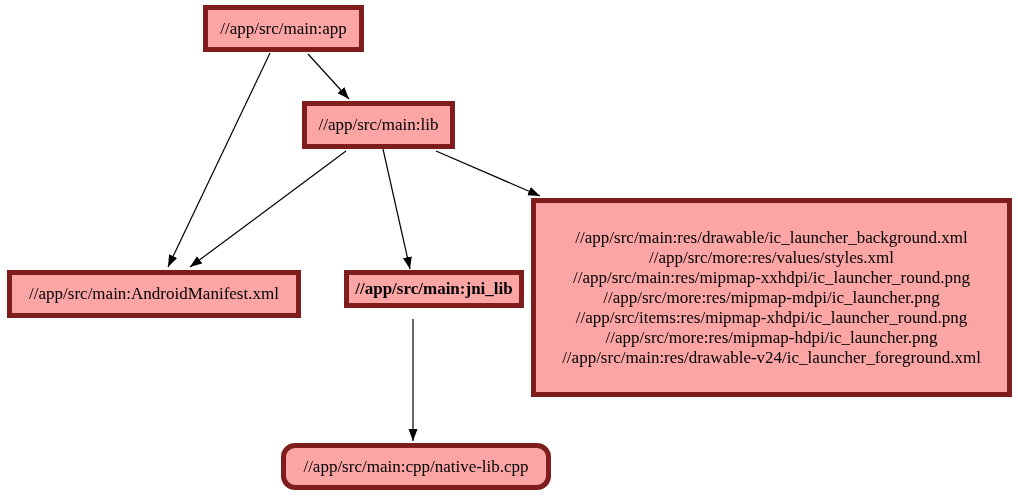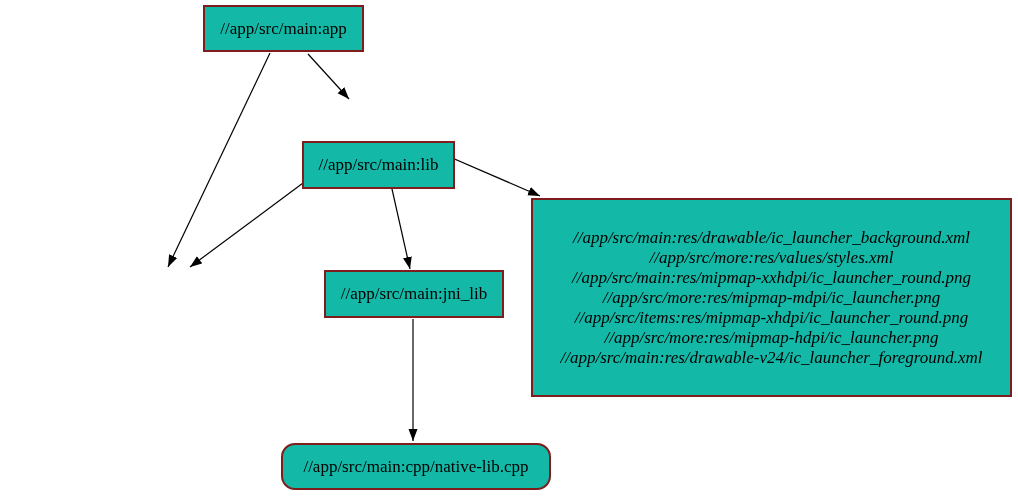--- a/index.html
+++ b/index.html
@@ -20,41 +20,40 @@
     position: absolute;
     left: 0;
     top: 0;
     width: 1018px;
     height: 496px;
     pointer-events: none;
   }
   .node {
     position: absolute;
     box-sizing: border-box;
-    border: 2px solid #7f1d1d;
-    background: #14b8a6;
+    border: 5px solid #7f1d1d;
+    background: #fca5a5;
     display: flex;
     align-items: center;
     justify-content: center;
     font-size: 17px;
     line-height: 1.15;
     white-space: nowrap;
   }
   #node-app            { left: 203px; top:   5px; width: 161px; height: 47px; }
-  #node-lib            { left: 302px; top: 101px; width: 153px; height: 48px; margin-top: 40px; }
+  #node-lib            { left: 302px; top: 101px; width: 153px; height: 48px; }
   #node-manifest       { left:   7px; top: 270px; width: 294px; height: 48px; }
-  #node-jni-lib        { left: 324px; top: 270px; width: 180px; height: 48px; }
+  #node-jni-lib        { left: 344px; top: 270px; width: 180px; height: 38px; font-weight: bold; }
   #node-native-lib     { left: 281px; top: 443px; width: 270px; height: 47px; border-radius: 14px; }
   #node-res-group      { left: 531px; top: 198px; width: 481px; height: 199px;
                          flex-direction: column; justify-content: center; }
   #node-res-group .res-line {
     height: 20px;
     line-height: 20px;
     font-size: 17px;
-    font-style: italic;
   }
   .edge-line { stroke: #000000; stroke-width: 1.2; }
 </style>
 </head>
 <body>
 
 <div id="canvas">
 
   <svg id="edges" viewBox="0 0 1018 496" xmlns="http://www.w3.org/2000/svg">
     <defs>
@@ -71,20 +70,23 @@
   </svg>
 
   <div class="node" id="node-app">
     <span>//app/src/main:app</span>
   </div>
 
   <div class="node" id="node-lib">
     <span>//app/src/main:lib</span>
   </div>
 
+  <div class="node" id="node-manifest">
+    <span>//app/src/main:AndroidManifest.xml</span>
+  </div>
 
   <div class="node" id="node-jni-lib">
     <span>//app/src/main:jni_lib</span>
   </div>
 
   <div class="node" id="node-res-group">
     <div class="res-line">//app/src/main:res/drawable/ic_launcher_background.xml</div>
     <div class="res-line">//app/src/more:res/values/styles.xml</div>
     <div class="res-line">//app/src/main:res/mipmap-xxhdpi/ic_launcher_round.png</div>
     <div class="res-line">//app/src/more:res/mipmap-mdpi/ic_launcher.png</div>

